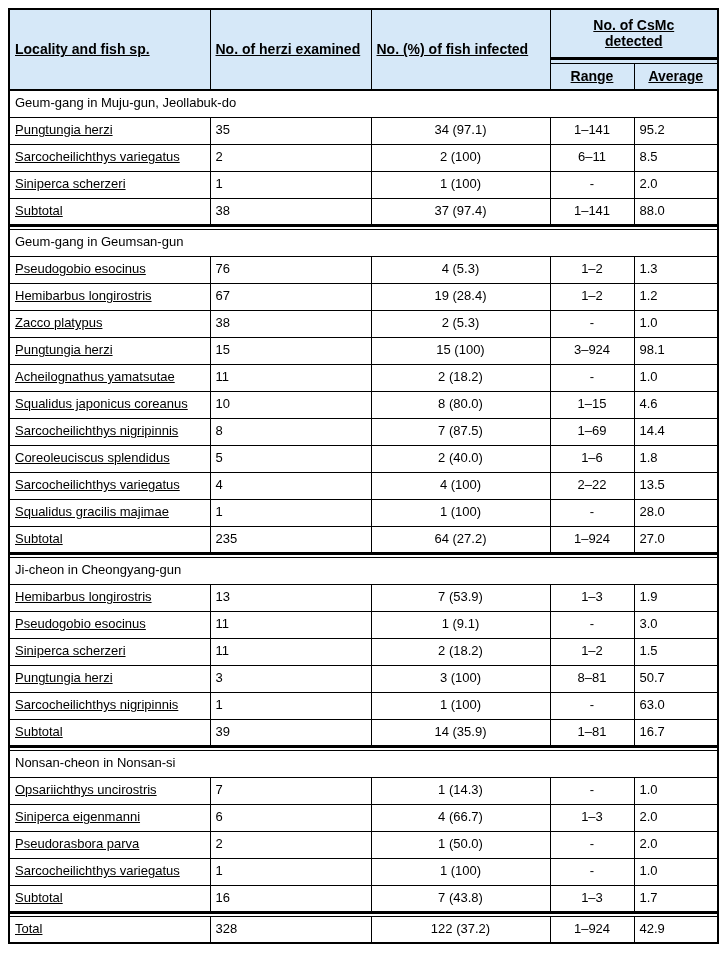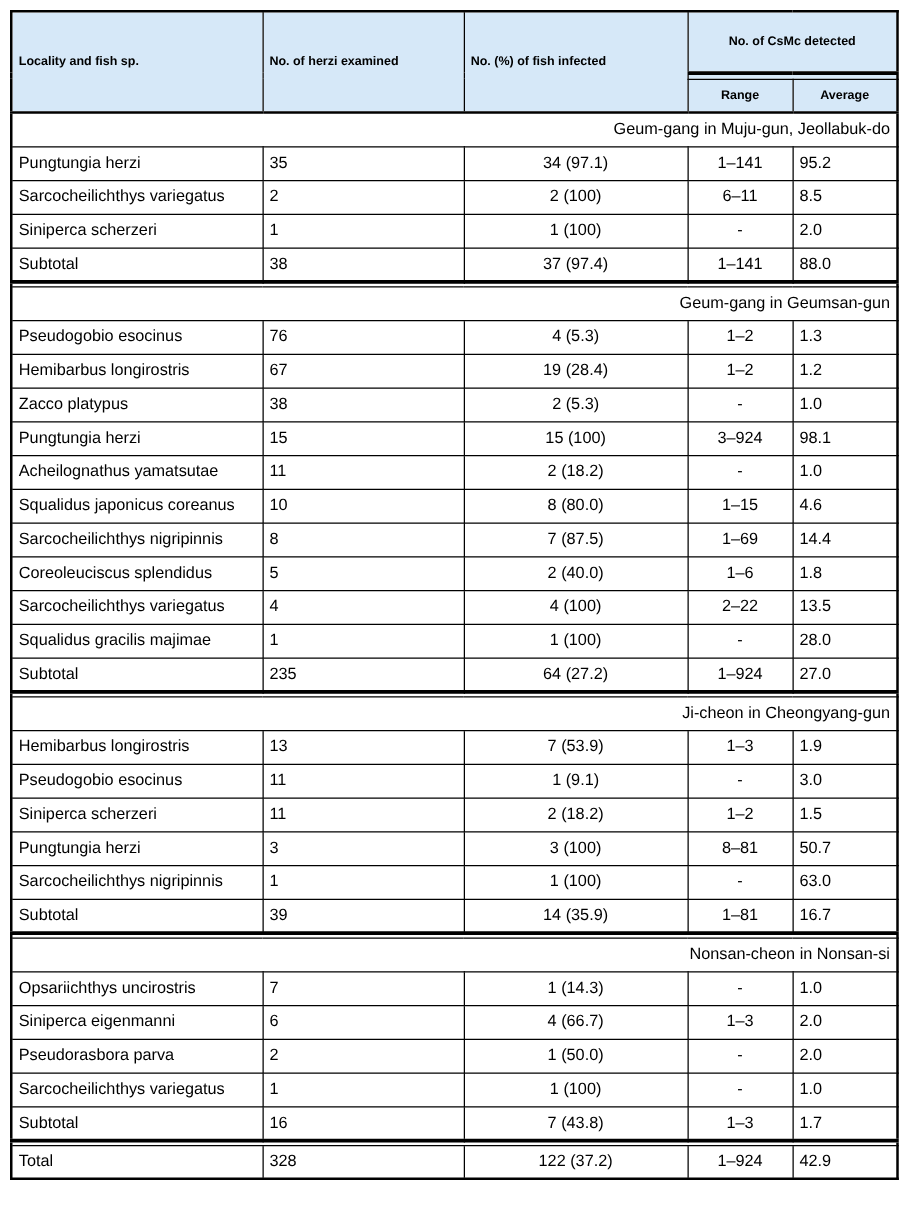--- a/index.html
+++ b/index.html
@@ -28,23 +28,24 @@
     font-size: 13px;
     line-height: 1.15;
     padding: 0 5px;
     overflow: hidden;
     white-space: nowrap;
     box-sizing: border-box;
   }
   thead th {
     background: var(--header-bg, #d6e8f8);
     font-weight: 700;
-    font-size: 10px;
+    font-size: 14px;
     text-align: left;
     vertical-align: middle;
+    text-decoration: underline;
   }
   tr.h-main th { height: 49px; border-bottom: 2px solid #000; }
   th.h-csmc {
     text-align: center;
     white-space: normal;
     padding: 2px 14px;
     border-bottom: 3px solid #000;
   }
   tr.h-band td {
     height: 5px;
@@ -53,24 +54,24 @@
     border-top: 3px solid #000;
     border-bottom: 1px solid #000;
   }
   tr.h-sub th {
     height: 27px;
     text-align: center;
     border-bottom: 2px solid #000;
   }
 
   tbody td { height: 27px; }
-  td.c-name { text-align: left; }
+  td.c-name { text-align: left; text-decoration: underline; }
   td.c-num  { text-align: left; }
   td.c-ctr  { text-align: center; }
-  tr.section-row td { text-align: right; }
+  tr.section-row td { text-align: left; }
   tr.sep-row td {
     height: 4px;
     padding: 0;
     border-top: 3px solid #000;
     border-bottom: 1px solid #000;
     border-left: none;
     border-right: none;
     background: #fff;
   }
 </style>

